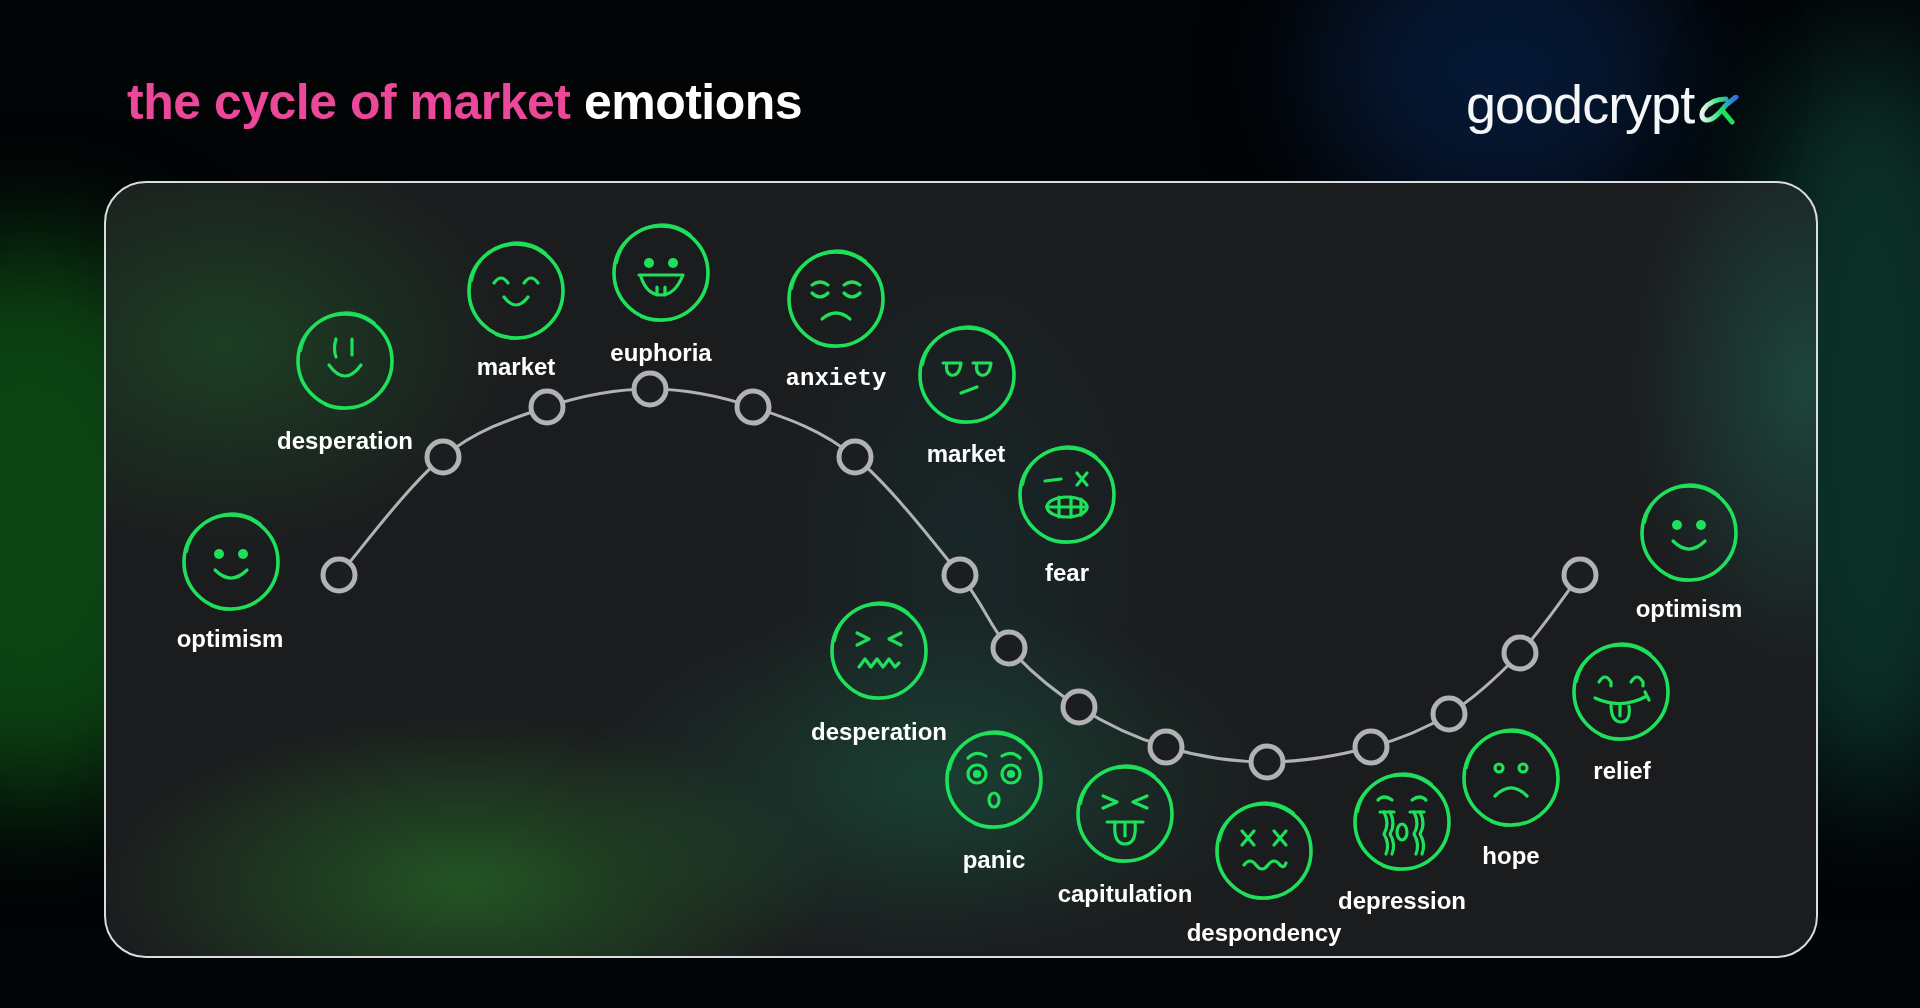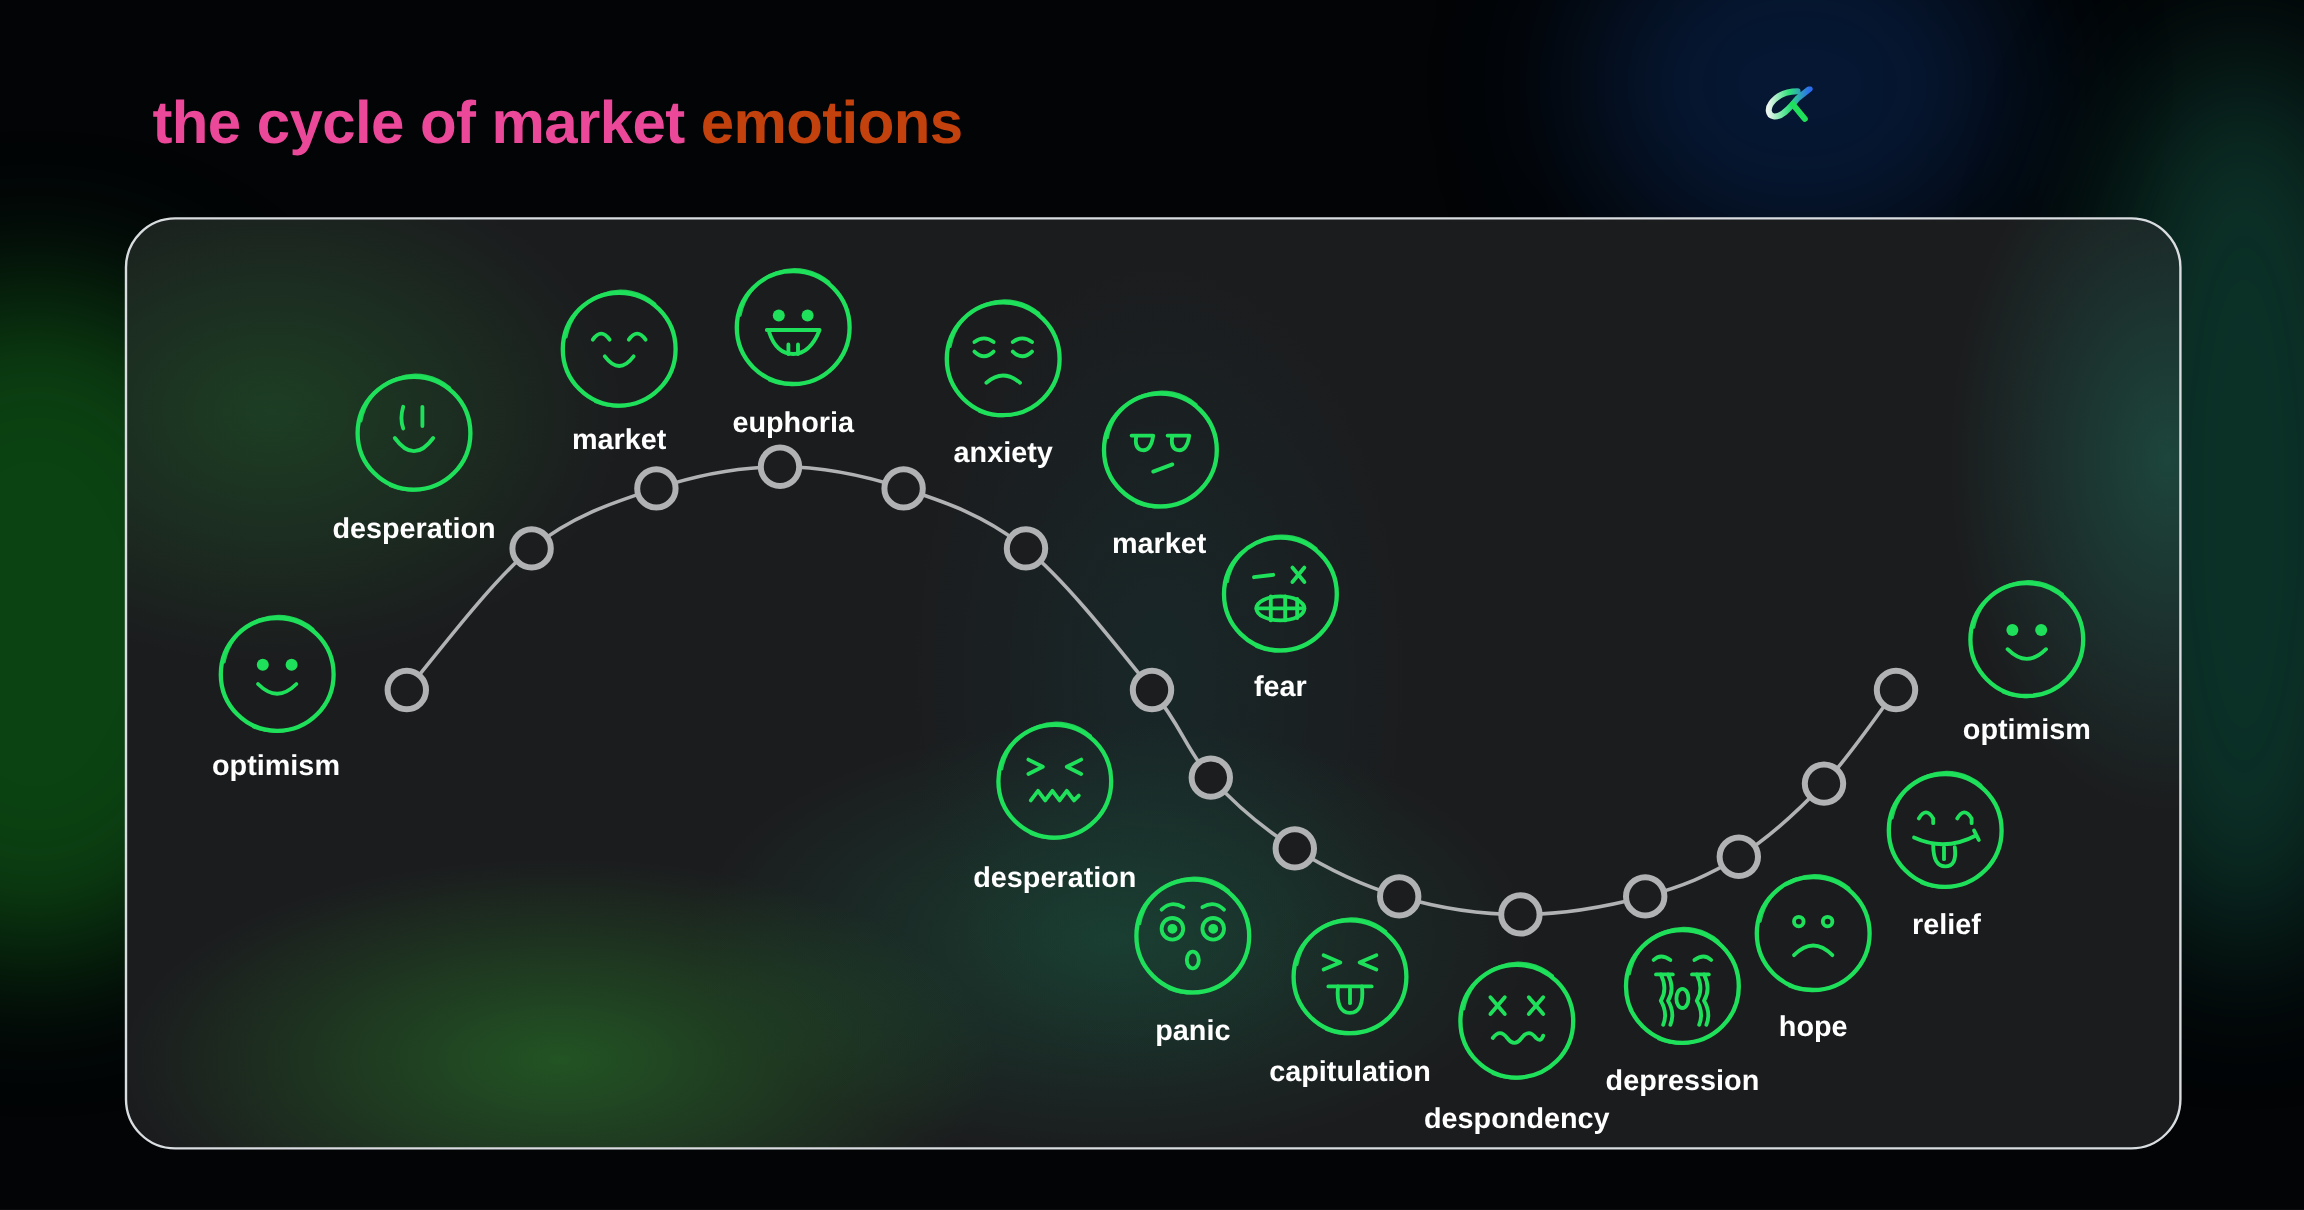--- a/index.html
+++ b/index.html
@@ -9,21 +9,21 @@
     font-family:"Liberation Sans", "DejaVu Sans", sans-serif;
   }
   .bg { position:absolute; inset:0; pointer-events:none; }
   .glow { position:absolute; border-radius:50%; filter:blur(60px); }
   .title {
     position:absolute; left:127px; top:72px; margin:0;
     font-size:50px; font-weight:700; letter-spacing:-0.5px; line-height:1.2;
     white-space:nowrap;
   }
   .title .accent { color:#ec4899; }
-  .title .plain { color:#c2410c; }
+  .title .plain { color:#ffffff; }
   .logo {
     position:absolute; left:1466px; top:72px;
     font-size:54px; font-weight:400; color:#f4f6f8; letter-spacing:-1px;
     line-height:1.2; white-space:nowrap; display:flex; align-items:flex-end;
   }
   .logo svg { margin-left:2px; margin-bottom:12px; }
   .card {
     position:absolute; left:104px; top:181px; width:1710px; height:773px;
     border:2px solid #d9dde0; border-radius:42px; overflow:hidden;
     background:
@@ -48,20 +48,21 @@
   <div class="glow" style="left:1320px;top:-80px;width:360px;height:300px;background:rgba(10,40,90,0.55);"></div>
   <div class="glow" style="left:1740px;top:40px;width:260px;height:760px;background:rgba(20,90,70,0.55);"></div>
 </div>
 
 <h1 class="title">
   <span class="accent">the cycle of market</span>
   <span class="plain">emotions</span>
 </h1>
 
 <div class="logo">
+  <span>goodcrypt</span>
   <svg width="44" height="30" viewBox="0 0 44 30">
     <defs>
       <linearGradient id="lg" x1="0" y1="0" x2="1" y2="0">
         <stop offset="0" stop-color="#e9f5ee"></stop>
         <stop offset="0.5" stop-color="#2fe07a"></stop>
         <stop offset="1" stop-color="#2c6df0"></stop>
       </linearGradient>
     </defs>
     <path d="M30 4 C22 4 14 6 8 14 C5 18 5 24 10 25 C16 26 22 20 30 10 L40 2" fill="none" stroke="url(#lg)" stroke-width="5" stroke-linecap="round"></path>
     <path d="M26 15 L36 27" fill="none" stroke="#1fe05a" stroke-width="5" stroke-linecap="round"></path>
@@ -227,21 +228,21 @@
         <path d="M-16 8 Q0 24 16 8"></path>
       </g>
     </g>
 </svg>
 
 <div id="labels">
     <span class="label" style="left: 230px; top: 639px;">optimism</span>
     <span class="label" style="left: 345px; top: 441px;">desperation</span>
     <span class="label" style="left: 516px; top: 367px;">market</span>
     <span class="label" style="left: 661px; top: 353px;">euphoria</span>
-    <span class="label" style="left: 836px; top: 378px;">anxiety</span>
+    <span class="label" style="left: 836px; top: 378px; font-family: Liberation Mono, monospace;">anxiety</span>
     <span class="label" style="left: 966px; top: 454px;">market</span>
     <span class="label" style="left: 1067px; top: 573px;">fear</span>
     <span class="label" style="left: 879px; top: 732px;">desperation</span>
     <span class="label" style="left: 994px; top: 860px; text-align: center;">panic</span>
     <span class="label" style="left: 1125px; top: 894px;">capitulation</span>
     <span class="label" style="left: 1264px; top: 933px;">despondency</span>
     <span class="label" style="left: 1402px; top: 901px;">depression</span>
     <span class="label" style="left: 1511px; top: 856px;">hope</span>
     <span class="label" style="left: 1622px; top: 771px;">relief</span>
     <span class="label" style="left: 1689px; top: 609px;">optimism</span>

